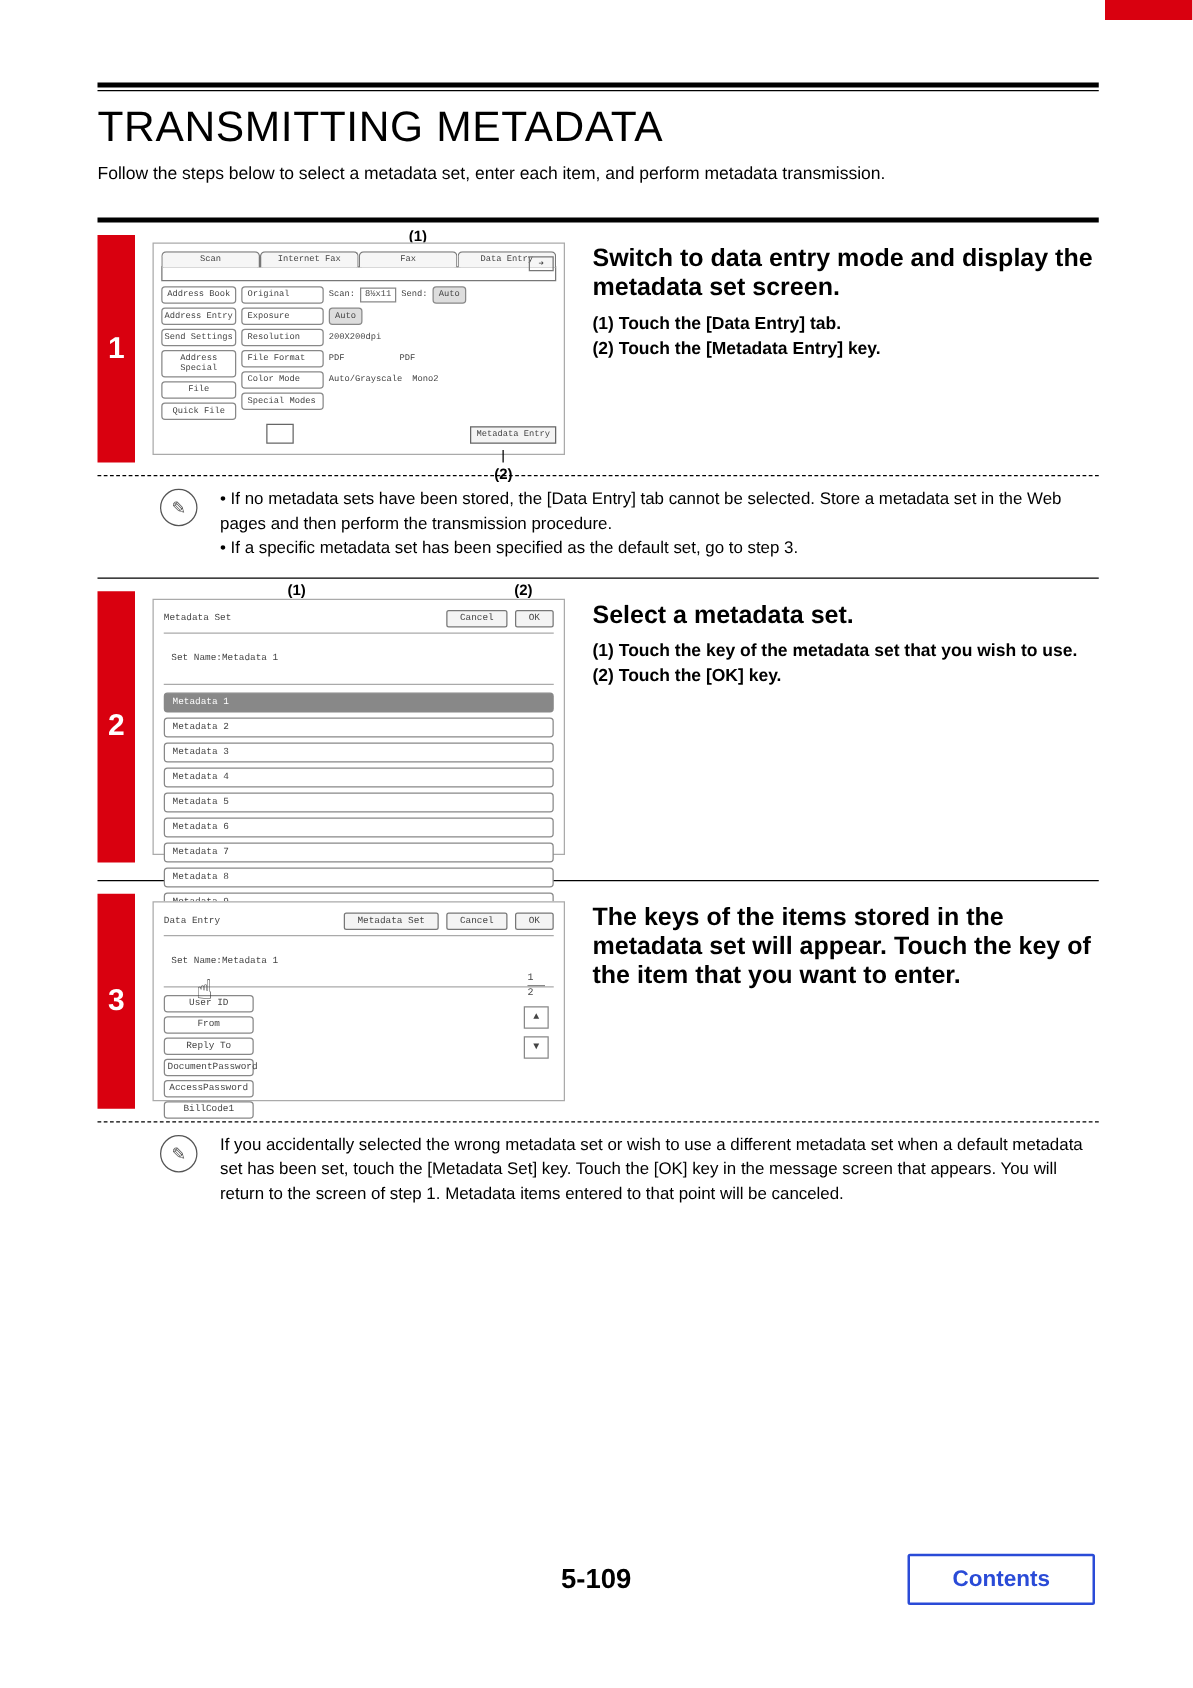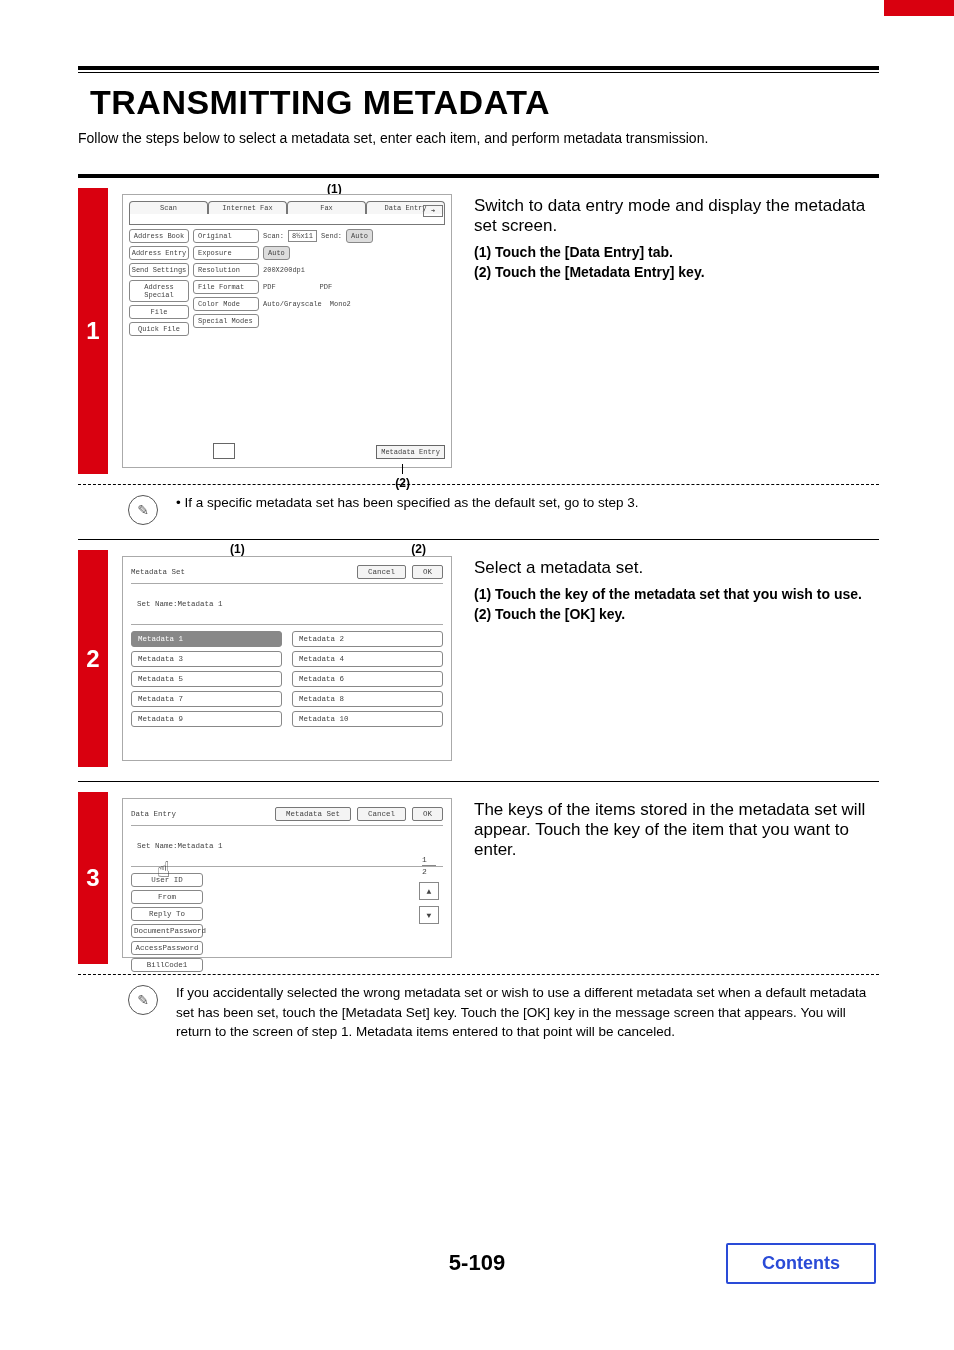--- a/index.html
+++ b/index.html
@@ -2,39 +2,39 @@
 <html><head>
 <meta charset="utf-8">
 <style>
   html,body{margin:0;padding:0;background:#fff;font-family:Arial,Helvetica,sans-serif;color:#000;font-size:13.5px}
   .page{width:954px;height:1350px;position:relative;box-sizing:border-box}
   .redbar{position:absolute;top:0;right:0;width:70px;height:16px;background:#d9000f}
   .content{padding:38px 75px 0 78px}
   .hdrline{display:flex;justify-content:flex-end;font-weight:bold;font-size:16px;margin-top:6px}
   .rule-thick{border:0;border-top:4px solid #000;margin:28px 0 2px}
   .rule-thin{border:0;border-top:1.5px solid #000;margin:2px 0 10px}
-  h1{font-size:34px;font-weight:bold;margin:10px 12px 8px;letter-spacing:0.5px}
+  h1{font-size:34px;font-weight:normal;margin:10px 0 8px;letter-spacing:0.5px}
   .lead{font-size:14px;margin:0 0 20px}
 
   .step{display:flex;align-items:stretch;margin-top:10px}
   .numcol{width:30px;background:#d9000f;color:#fff;display:flex;align-items:center;justify-content:center;font-size:24px;font-weight:bold}
   .stepbody{flex:1;display:flex;gap:22px;padding:6px 0 6px 14px}
   .shot{border:1px solid #aaa;background:#fff;box-sizing:border-box;position:relative}
   .instr{flex:1;font-size:14px}
-  .instr .title{font-size:17px;font-weight:normal;margin:2px 0 8px}
+  .instr .title{font-size:20px;font-weight:bold;margin:2px 0 8px}
   .instr .sub{font-weight:bold;margin:4px 0}
 
   .dashed{border:0;border-top:1.5px dashed #000;margin:10px 0 8px}
   .notegrid{display:flex;gap:18px;padding:0 0 0 50px}
   .noteicon{width:28px;height:28px;border:1.5px solid #555;border-radius:50%;display:flex;align-items:center;justify-content:center;font-size:14px;color:#555;flex-shrink:0;margin-top:2px}
   .notetext{font-size:13.5px;line-height:1.45}
   .notetext .bul::before{content:"• "}
 
   
-  .s1{width:330px;height:274px;font-family:"Courier New",monospace;font-size:7px;color:#444;padding:6px 6px 6px 6px}
+  .s1{width:330px;height:170px;font-family:"Courier New",monospace;font-size:7px;color:#444;padding:6px 6px 6px 6px}
   .tabs{display:flex;gap:0}
   .tab{flex:1;border:1px solid #777;border-bottom:none;text-align:center;padding:2px 0;background:#f6f6f6}
   .tab.mid{border-radius:4px 4px 0 0}
   .topbar{border:1px solid #777;height:10px;margin-top:-1px}
   .s1grid{display:flex;gap:4px;margin-top:4px}
   .s1left{display:flex;flex-direction:column;gap:3px;width:60px}
   .s1btn{border:1px solid #888;border-radius:3px;text-align:center;padding:2px 1px;background:#fff}
   .s1right{flex:1;display:flex;flex-direction:column;gap:3px}
   .s1row{display:flex;align-items:center;gap:4px}
   .s1lab{border:1px solid #888;border-radius:3px;padding:2px 4px;background:#fff;min-width:56px;}
@@ -44,21 +44,21 @@
   .anno{position:absolute;color:#000;font-weight:bold;font-size:12px;text-align:center}
   .anno .tick{display:block;width:1px;height:10px;background:#000;margin:2px auto}
   .arrow-tab{position:absolute;right:8px;top:10px;border:1px solid #777;width:18px;height:10px;display:flex;align-items:center;justify-content:center}
 
   
   .s2{width:330px;height:205px;font-family:"Courier New",monospace;font-size:7.5px;color:#444;padding:8px;position:relative}
   .s2top{display:flex;gap:6px;align-items:center;margin-bottom:4px}
   .s2title{flex:1}
   .s2btn{border:1px solid #777;padding:2px 10px;border-radius:2px;background:#f4f4f4}
   .s2name{border:1px solid #aaa;border-right:none;border-left:none;padding:16px 6px;margin-bottom:6px}
-  .s2cells{display:grid;grid-template-columns:1fr 1fr;gap:4px 10px}
+  .s2cells{display:grid;grid-template-columns:1fr;gap:4px 10px}
   .s2cell{border:1px solid #888;border-radius:3px;padding:3px 6px;background:#fff}
   .s2cell.sel{background:#888;color:#fff}
 
   
   .s3{width:330px;height:160px;font-family:"Courier New",monospace;font-size:7.5px;color:#444;padding:8px;position:relative}
   .s3items{display:flex;flex-direction:column;gap:3px;width:72px;margin-top:4px}
   .s3item{border:1px solid #888;border-radius:3px;text-align:center;padding:2px 2px;background:#fff}
   .pager{position:absolute;right:12px;top:56px;display:flex;flex-direction:column;gap:6px;align-items:center;font-size:8px}
   .pgbtn{width:18px;height:16px;border:1px solid #888;display:flex;align-items:center;justify-content:center}
   .hand{position:absolute;left:34px;top:58px;font-size:22px;color:#333}
@@ -145,20 +145,21 @@
           <div class="sub">(1)  Touch the [Data Entry] tab.</div>
           <div class="sub">(2)  Touch the [Metadata Entry] key.</div>
         </div>
       </div>
     </div>
 
     <hr class="dashed">
     <div class="notegrid">
       <div class="noteicon">✎</div>
       <div class="notetext">
+        <div class="bul">If no metadata sets have been stored, the [Data Entry] tab cannot be selected. Store a metadata set in the Web pages and then perform the transmission procedure.</div>
         <div class="bul">If a specific metadata set has been specified as the default set, go to step 3.</div>
       </div>
     </div>
 
     <hr class="rule-thin" style="margin-top:14px">
 
     <div class="step">
       <div class="numcol">2</div>
       <div class="stepbody">
         <div style="position:relative">

